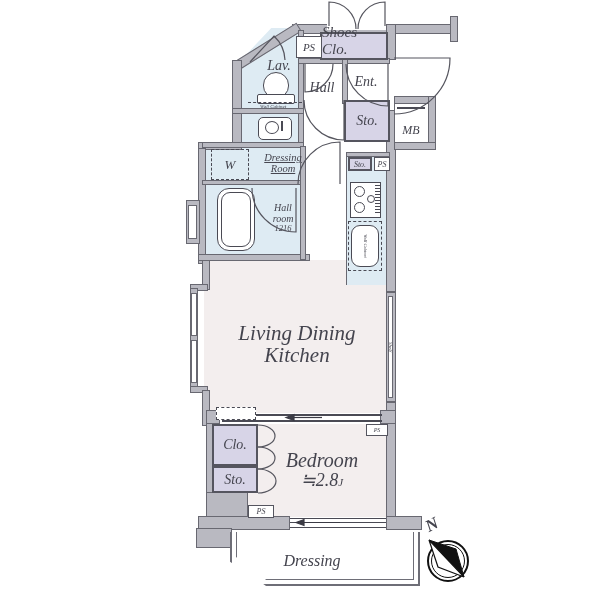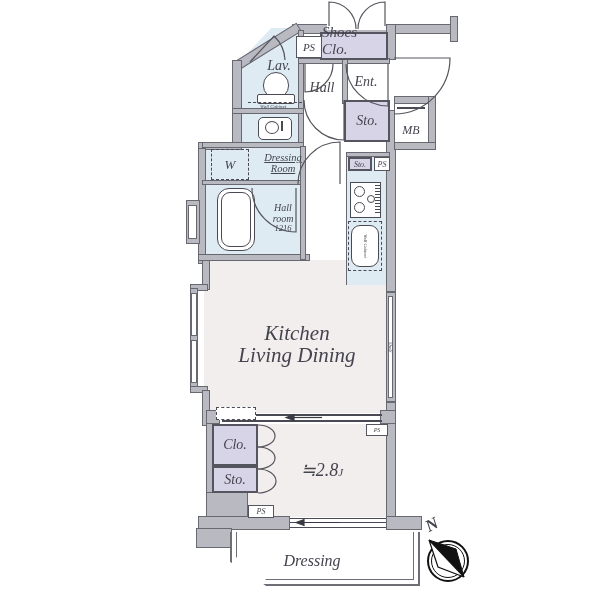--- a/index.html
+++ b/index.html
@@ -154,25 +154,26 @@
 <div class="lbl" style="left:283px;top:163px;font-size:10.5px;text-decoration:underline;">
   <div>Dressing</div>
   <div>Room</div>
 </div>
 <div class="lbl" style="left:283px;top:218px;font-size:10px;">
   <div>Hall</div>
   <div>room</div>
   <div style="font-size:8.5px;">1216</div>
 </div>
 <div class="lbl" style="left:297px;top:344px;font-size:21px;">
+  <div>Living Dining</div>
   <div>Kitchen</div>
-  <div>Living Dining</div>
 </div>
 <div class="lbl tiny" style="left:390px;top:347px;transform:translate(-50%,-50%) rotate(90deg);">Shelf</div>
 <div class="lbl" style="left:322px;top:470px;font-size:20px;">
+  <div>Bedroom</div>
   <div style="font-size:18px;">
     <span>≒2.8</span><span style="font-size:11px;">J</span>
   </div>
 </div>
 <div class="lbl" style="left:312px;top:561px;font-size:16px;">Dressing</div>
 <div class="lbl" style="left:432px;top:525px;font-size:17px;font-weight:bold;transform:translate(-50%,-50%) rotate(-28deg);">N</div>
 
 <svg class="overlay" width="600" height="600" viewBox="0 0 600 600">
   <g stroke="#55555e" stroke-width="1.2" fill="none">
 

